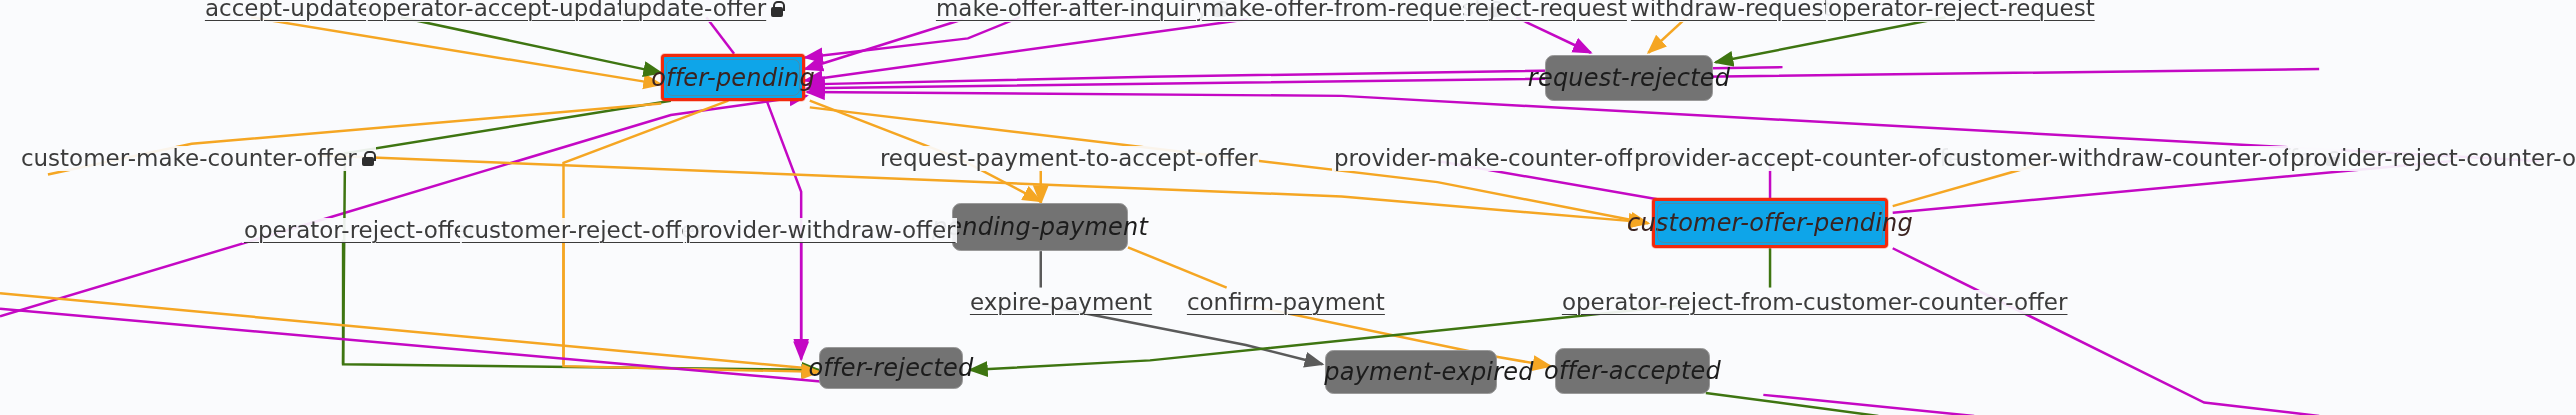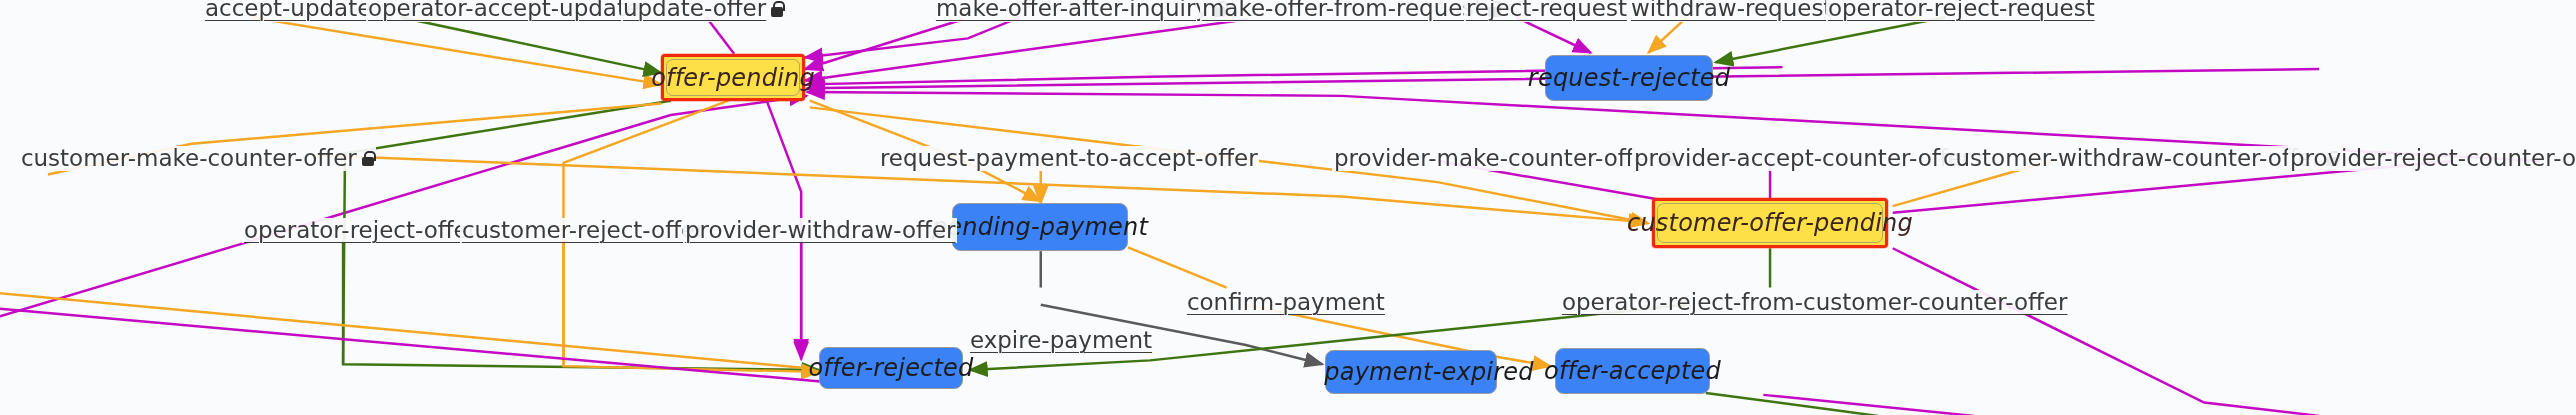--- a/index.html
+++ b/index.html
@@ -15,28 +15,28 @@
 
   .node{
     position:absolute;
     box-sizing:border-box;
     display:flex;align-items:center;justify-content:center;
     font-style:italic;
     white-space:nowrap;
     letter-spacing:0.2px;
   }
   .node.plain{
-    background:#3b82f6;
+    background:#737373;
     border:1.9px solid #9a9a9a;
     border-radius:8.6px;
     color:#1c1c1c;
     font-size:24px;
   }
   .node.highlight{
-    background:#fde047;
+    background:#0ea5e9;
     border:3.8px solid #f22a0c;
     border-radius:3.8px;
     color:#3a2320;
     font-size:24px;
     box-shadow:0 0 0 1px rgba(242,42,12,.25);
   }
   .node .inner-frame{
     position:absolute;left:1.9px;top:1.9px;right:1.9px;bottom:1.9px;
     border:1px solid rgba(120,120,120,.55);
     border-radius:6.7px;
@@ -241,21 +241,21 @@
     </div>
 
   <div class="edge-label" style="left:460px;top:218px;">
     <span class="txt">customer-reject-offer</span>
     </div>
 
   <div class="edge-label" style="left:683px;top:218px;">
     <span class="txt">provider-withdraw-offer</span>
     </div>
 
-  <div class="edge-label" style="left:968px;top:290px;margin-top:38px;">
+  <div class="edge-label" style="left:968px;top:290px;">
     <span class="txt">expire-payment</span>
     </div>
 
   <div class="edge-label" style="left:1185px;top:290px;">
     <span class="txt">confirm-payment</span>
     </div>
 
   <div class="edge-label" style="left:1560px;top:290px;">
     <span class="txt">operator-reject-from-customer-counter-offer</span>
     </div>

